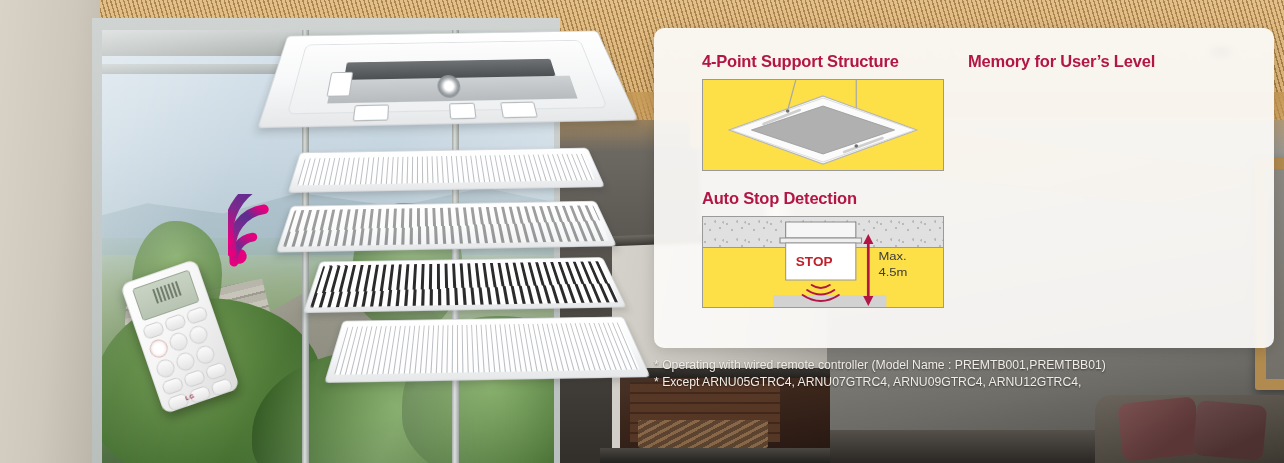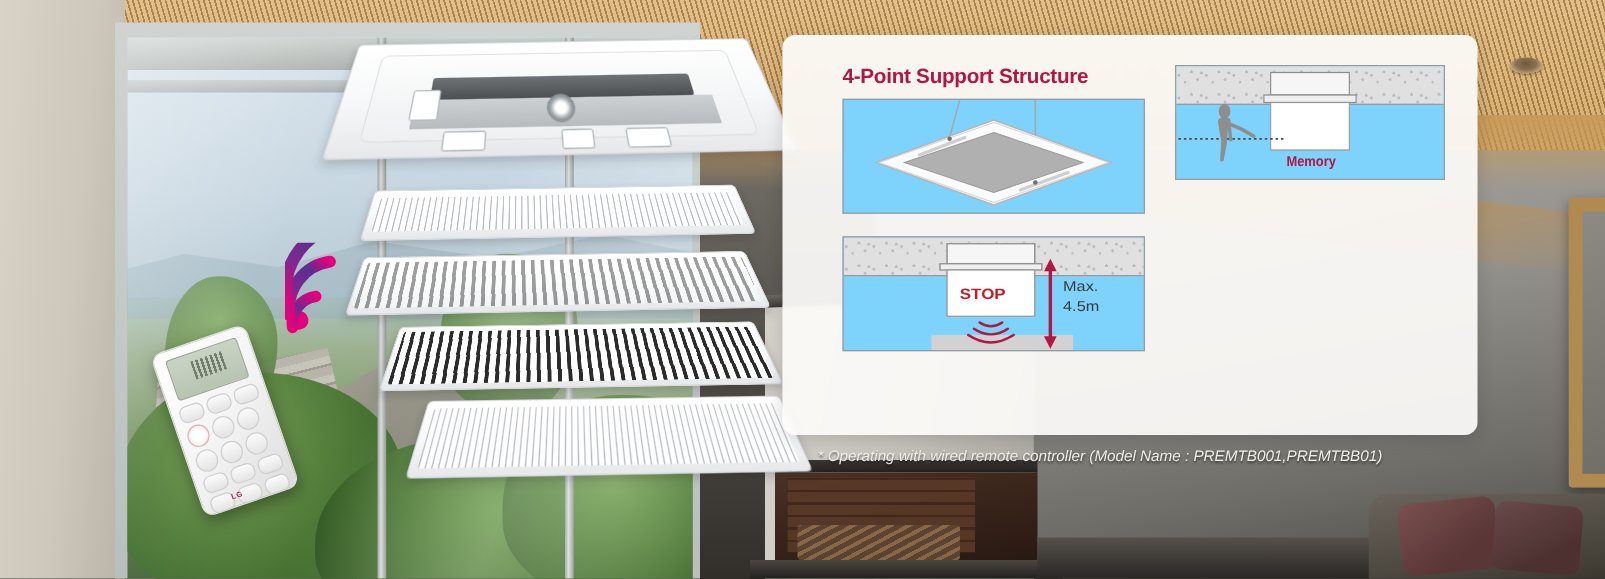--- a/index.html
+++ b/index.html
@@ -250,40 +250,40 @@
     opacity:.8;
   }
   .btn-grid{position:absolute;left:6px;top:46px;width:66px;display:flex;flex-wrap:wrap;gap:3px;}
   .rbtn{width:18px;height:12px;border-radius:6px;background:linear-gradient(180deg,#fbfbfb,#e4e4e4);border:1px solid #cfcfcf;}
   .rbtn.rnd{width:16px;height:16px;border-radius:50%;}
   .rbtn.pwr{background:radial-gradient(circle,#fff 40%,#f0dede 100%);border-color:#d9b6b6;}
   .lg-logo{position:absolute;left:24px;bottom:4px;font-size:6px;color:#9a2a46;font-weight:bold;letter-spacing:.5px;}
 
   
   .feature-panel{
-    position:absolute;left:626px;top:28px;width:556px;height:320px;
+    position:absolute;left:654px;top:28px;width:620px;height:320px;
     background:rgba(252,251,249,.93);
     border-radius:10px;
     box-shadow:0 3px 14px rgba(0,0,0,.14);
     backdrop-filter:blur(2px);
   }
   .fgrid{
     position:absolute;left:48px;top:24px;width:470px;
     display:grid;grid-template-columns:240px 214px;grid-template-rows:auto auto;
     column-gap:26px;row-gap:18px;
   }
   .fcell{}
   .fcell h3{
     margin:0 0 8px 0;
     font-size:16.5px;font-weight:bold;color:#b31544;
     letter-spacing:-.2px;white-space:nowrap;
   }
   .fbox{
     position:relative;width:100%;height:90px;
-    background:#7dd3fc;border:1px solid #9a9a9a;overflow:hidden;
+    background:#fde047;border:1px solid #9a9a9a;overflow:hidden;
   }
 
   
   .ceil-band{
     position:absolute;left:0;top:0;width:100%;height:30px;
     background:#e0e0e0;
   }
   .ceil-band:after{
     content:"";position:absolute;inset:0;
     background:
@@ -295,21 +295,21 @@
     background-size:22px 18px;
   }
   .ceil-band-line{position:absolute;left:0;top:30px;width:100%;height:1px;background:#9a9a9a;}
 
   
   .footnotes{
     position:absolute;left:654px;top:357px;width:560px;
     color:#f0ece6;font-size:12.2px;line-height:1.36;
     text-shadow:0 1px 2px rgba(0,0,0,.55);
   }
-  .fn{margin:0;padding:0;white-space:nowrap;font-style:italic;}
+  .fn{margin:0;padding:0;white-space:nowrap;}
   .fn .ind{display:inline-block;width:9px;}
 </style>
 </head>
 <body>
 
 <div id="stage">
 
   <div class="bg-layer room-base"></div>
   <div class="wall-right"></div>
 
@@ -448,39 +448,25 @@
             <line x1="60" y1="44" x2="96" y2="30" stroke="#cfcfcf" stroke-width="2.6" stroke-linecap="round"></line>
             <line x1="140" y1="72" x2="178" y2="58" stroke="#cfcfcf" stroke-width="2.6" stroke-linecap="round"></line>
             <circle cx="84" cy="31" r="1.8" fill="#6f6f6f"></circle>
             <circle cx="152" cy="66" r="1.8" fill="#6f6f6f"></circle>
           </svg>
         </div>
       </div>
 
 
       <div class="fcell">
-        <div class="fbox">
-          <div class="ceil-band"></div>
-          <div class="ceil-band-line"></div>
-          <svg width="100%" height="100%" viewBox="0 0 238 90" preserveAspectRatio="none" style="position:absolute;inset:0;">
-            <rect x="84" y="5" width="70" height="18" style="fill:#f6f6f6;stroke:#8c8c8c;stroke-width:1"></rect>
-            <rect x="78" y="23" width="82" height="6" style="fill:#efefef;stroke:#8c8c8c;stroke-width:1"></rect>
-            <rect x="84" y="29" width="70" height="38" style="fill:#ffffff;stroke:#9a9a9a;stroke-width:1"></rect>
-            <line x1="2" y1="58" x2="96" y2="58" stroke="#4a4a4a" stroke-width="1.4" stroke-dasharray="2.2,2.6"></line>
-            <g fill="#8e8e8e">
-              <ellipse cx="43" cy="36" rx="5.2" ry="6"></ellipse>
-              <path d="M38 42 q5 -3 10 0 l2 18 -3 0 -1 -10 -1 12 -3 14 -3 0 1 -16 -3 -16 z"></path>
-              <path d="M47 46 q12 4 22 10" stroke="#8e8e8e" stroke-width="3" fill="none" stroke-linecap="round"></path>
-            </g>
-            <text x="98" y="80" font-family="Liberation Sans, sans-serif" font-size="11.5" font-weight="bold" fill="#b31544">Memory</text>
-          </svg>
-        </div>
+        <h3>Memory for User’s Level</h3>
       </div>
 
       <div class="fcell">
+        <h3>Auto Stop Detection</h3>
         <div class="fbox">
           <div class="ceil-band"></div>
           <div class="ceil-band-line"></div>
           <svg width="100%" height="100%" viewBox="0 0 212 90" preserveAspectRatio="none" style="position:absolute;inset:0;">
             <rect x="73" y="5" width="62" height="16" style="fill:#f6f6f6;stroke:#8c8c8c;stroke-width:1"></rect>
             <rect x="68" y="21" width="72" height="5" style="fill:#efefef;stroke:#8c8c8c;stroke-width:1"></rect>
             <rect x="73" y="26" width="62" height="37" style="fill:#ffffff;stroke:#9a9a9a;stroke-width:1"></rect>
             <rect x="62" y="78" width="100" height="12" fill="#d2d2d2"></rect>
             <g stroke="#b31544" stroke-width="1.8" fill="none" stroke-linecap="round">
               <path d="M96 68 q8 6 16 0"></path>
@@ -498,15 +484,19 @@
       </div>
 
     </div>
   </div>
 
   <div class="footnotes">
     <p class="fn">
       <span>*</span>
       <span>Operating with wired remote controller (Model Name : PREMTB001,PREMTBB01)</span>
     </p>
+    <p class="fn">
+      <span>*</span>
+      <span>Except ARNU05GTRC4, ARNU07GTRC4, ARNU09GTRC4, ARNU12GTRC4,</span>
+    </p>
   </div>
 
 </div>
 
 </body></html>

